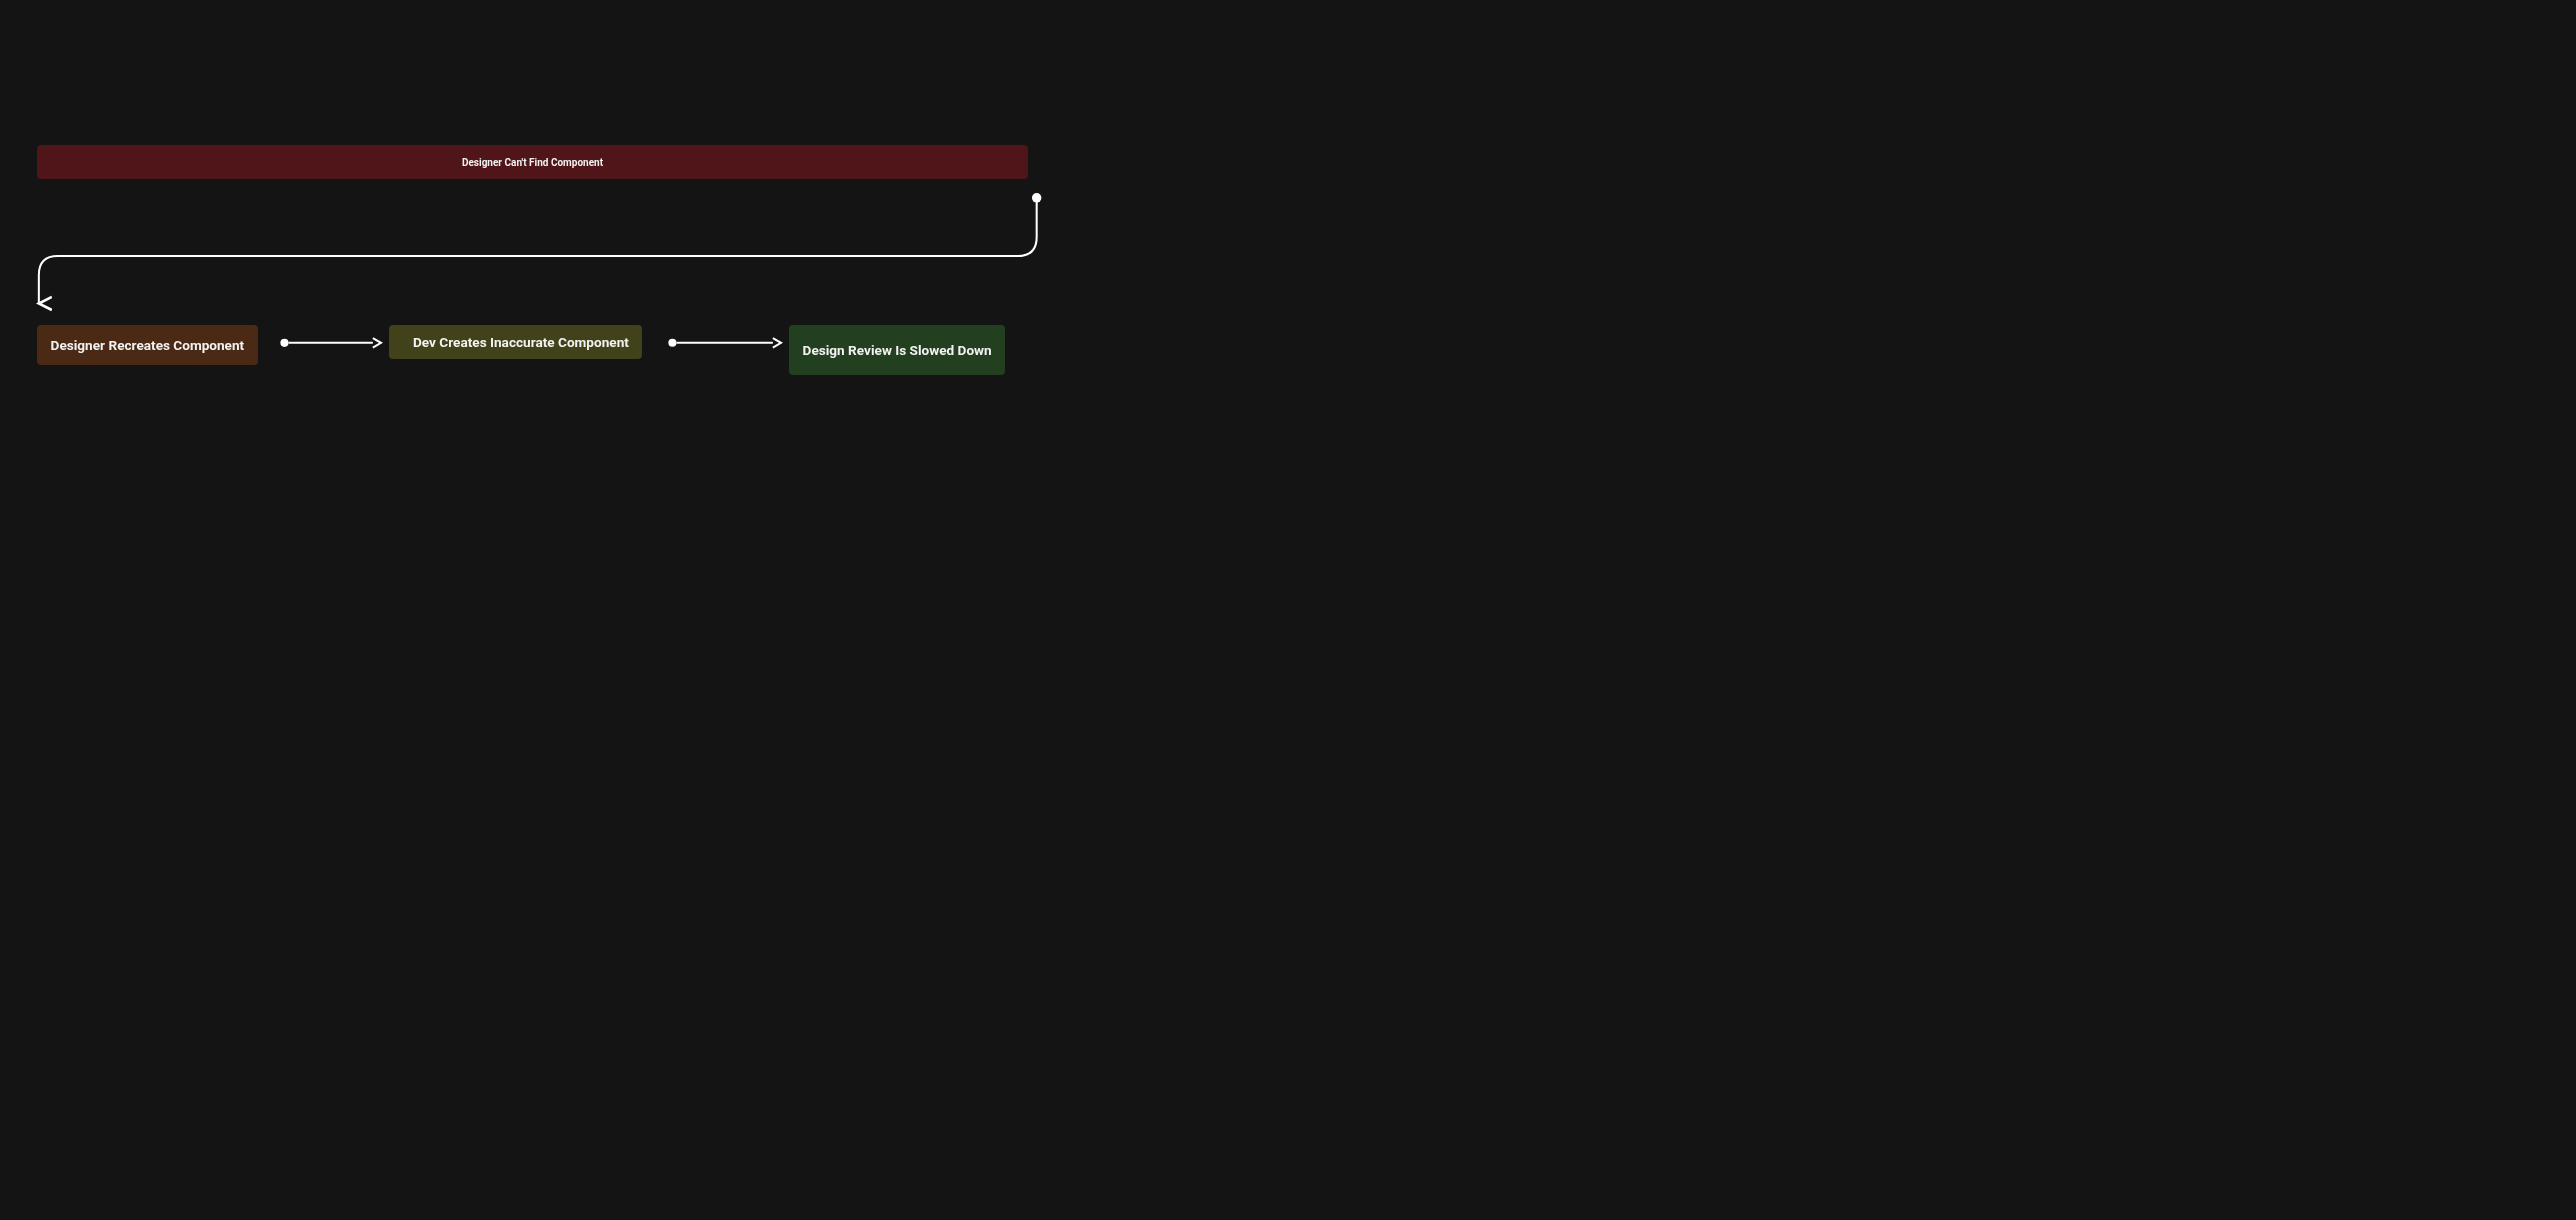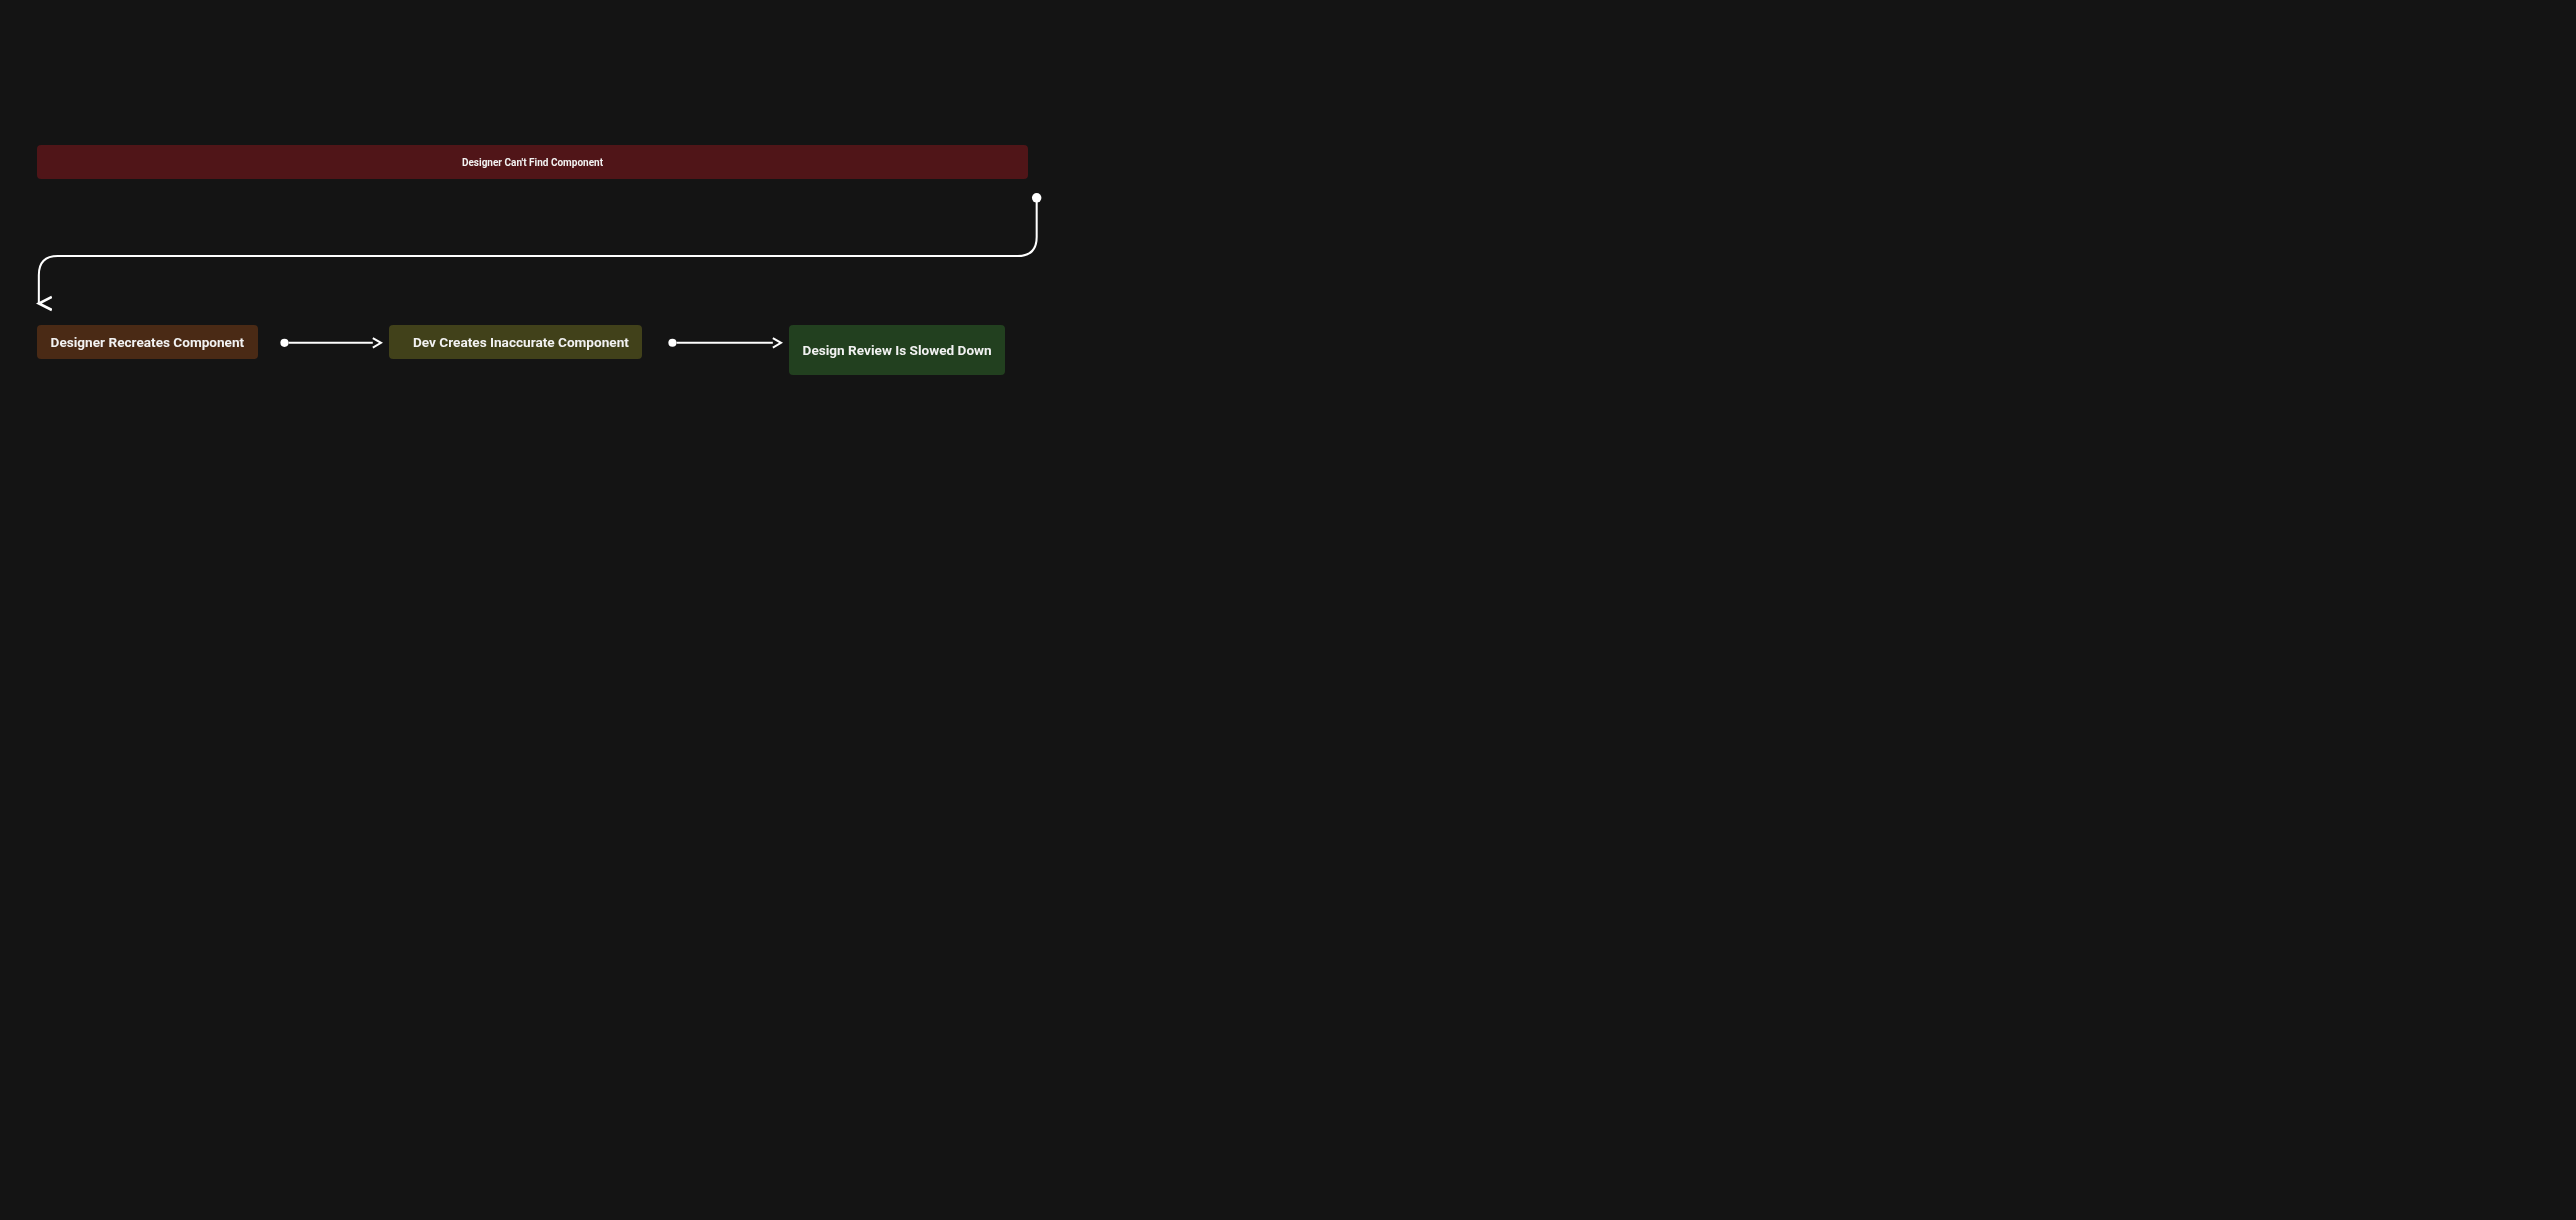--- a/index.html
+++ b/index.html
@@ -36,21 +36,21 @@
     width: 991px;
     height: 34px;
     background: #501518;
     font-size: 10px;
   }
   .node-a {
     left: 37px;
     top: 325px;
     background: #4a2a15;
     font-size: 13.6px;
-    height: 34px;
+    height: 40px;
     align-items: center;
   }
   .node-b {
     left: 389px;
     top: 325px;
     background: #41411a;
     font-size: 13.6px;
     height: 34px;
     padding-left: 24px;
   }

